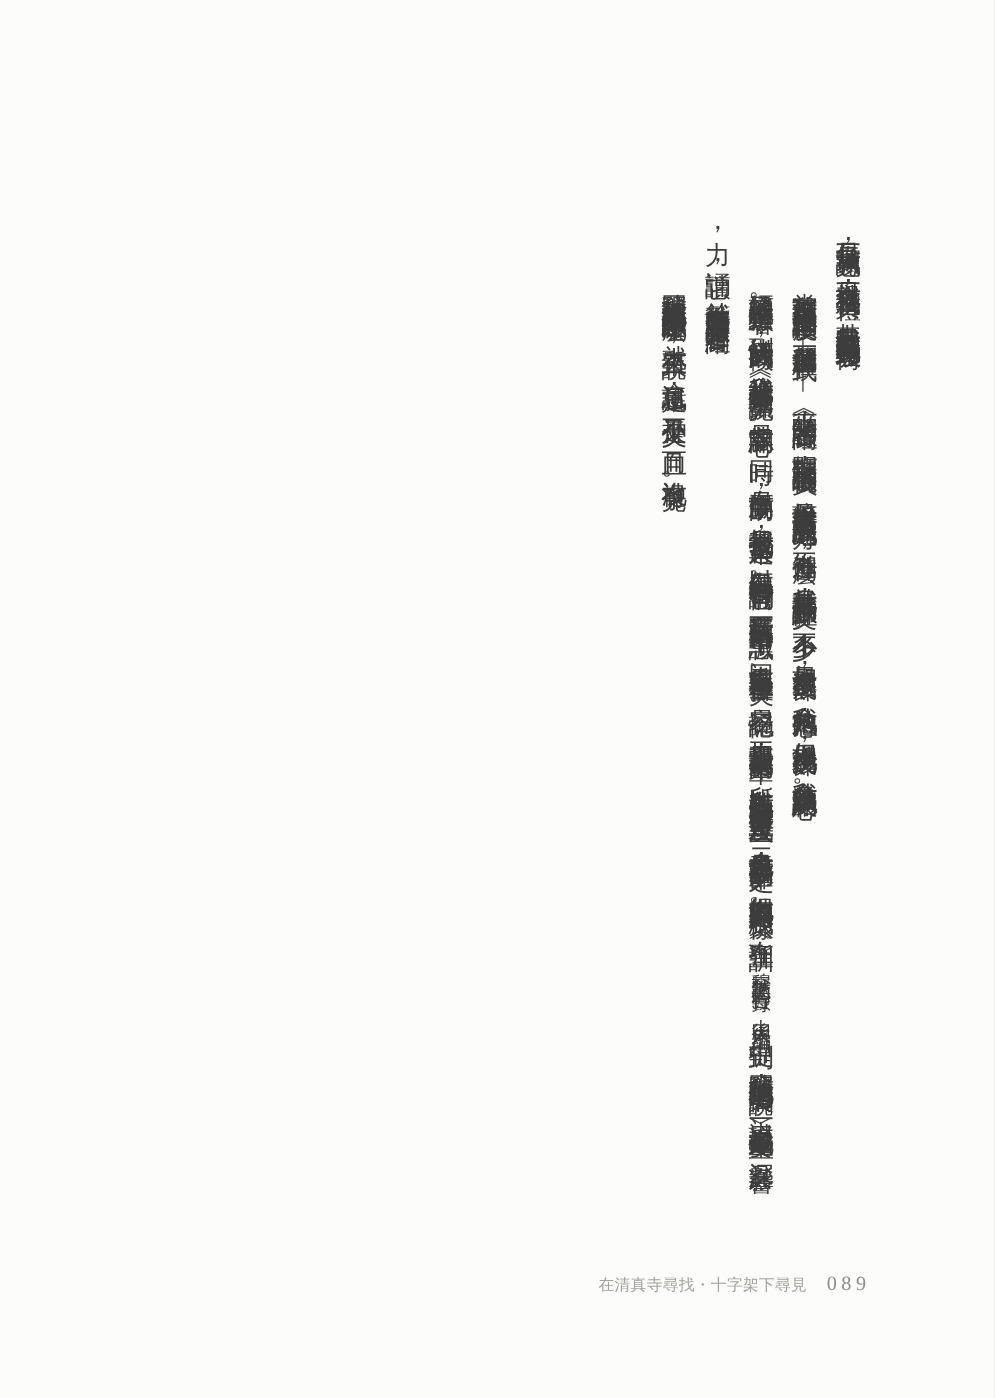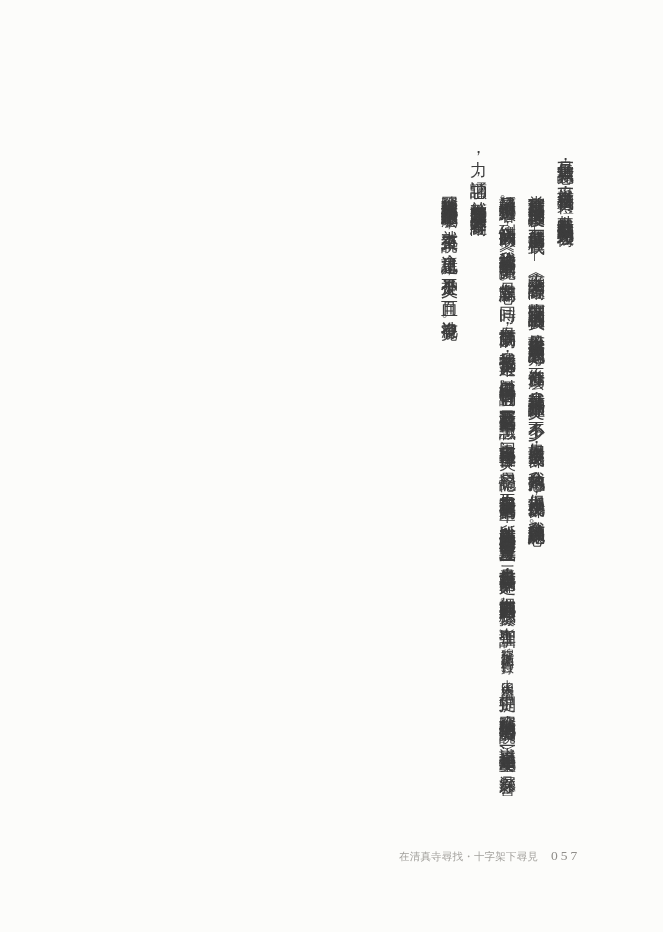--- a/index.html
+++ b/index.html
@@ -69,16 +69,16 @@
 
     <p class="para indent"><span>當我達到母親可以接受的誦讀速度後，我們發展出了一種模式——坐下來閱讀《古蘭經》，打開到上次誦讀的最後一頁，接著母親會指出那天應該讀完的地方。不知道爲什麼，我就是喜歡誦讀十八節經文，不多不少。如果母親多選了幾節，我會向她抱怨；但如果她少挑幾節，我會多讀幾節讓她開心。</span></p>
 
     <p class="para indent"><span>讀經的日子就這樣持續著。到快滿六歲的時候，我終於把《古蘭經》全部讀完了，母親非常開心。同時，在母親協助的下，我把最後七章背了起來，以便在每日禱告時背誦它們。我最喜歡的是第一一二章〈忠誠〉，因爲它很短而且音律優美、容易記憶。再加上它是我背起來的第一章，所以我在每天的五次按時拜禱中會重複背上好幾次。一一二章也是母親喜歡的章節之一，但她喜歡的原因和我不一樣。在《聖訓》</span><span class="note">（注：穆罕默德的言行錄，由後人所編）</span><span>中提到，穆罕默德對他的追隨者們說，〈忠誠〉這一章是如此重要、深具影響力，誦讀它，就等於在短時間內讀了三分之一本《古蘭經》。</span></p>
 
     <p class="para indent"><span>穆罕默德認爲如此重要的訊息是什麼呢？就本質上來說，這訊息就是：神不是天父，而且，祂沒有兒子。</span></p>
   </div>
 
   <div class="footer">
     <span class="footer-title">在清真寺尋找・十字架下尋見</span>
-    <span class="footer-page">057</span>
+    <span class="footer-page">089</span>
   </div>
 
 </div>
 
 </body></html>

